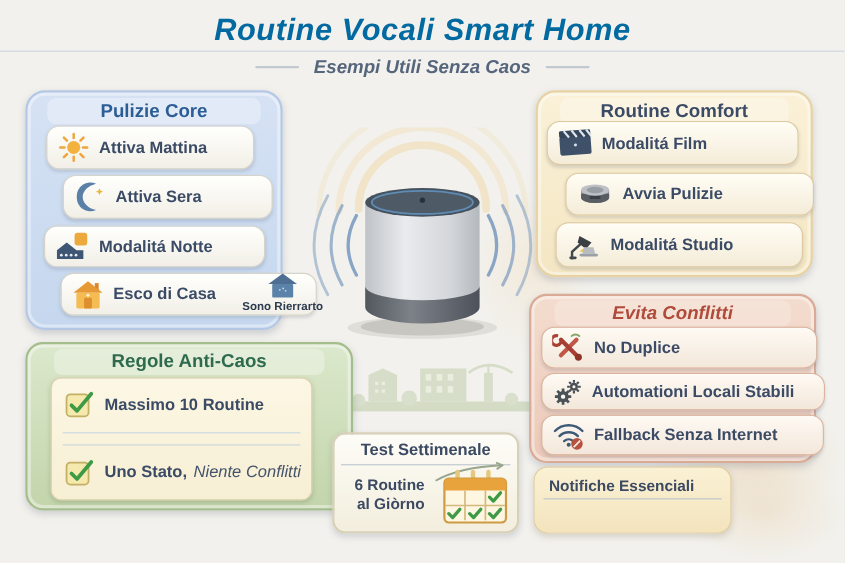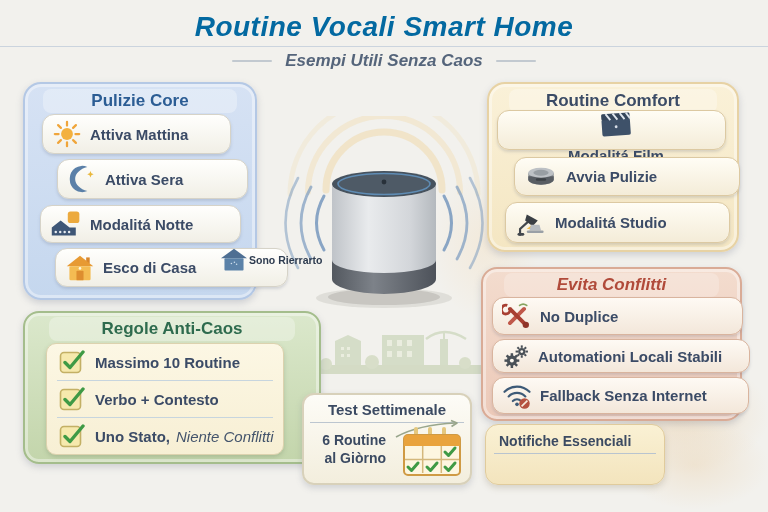--- a/index.html
+++ b/index.html
@@ -37,21 +37,21 @@
   .rule-divider{height:1px;background:#c7d5de;margin:0 10px;}
   
   .card{position:absolute;background:linear-gradient(180deg,#fdfcf7,#f3eedd);border:2px solid #d8d1ba;border-radius:12px;
         box-shadow:0 3px 6px rgba(110,120,140,.25);}
   .card-yellowish{background:linear-gradient(180deg,#faf1d4,#f3e4bd);border:1px solid #e0cb9c;border-radius:13px;
         box-shadow:0 3px 6px rgba(130,120,90,.25);}
   .small-head{font-size:15px;font-weight:bold;color:#3b4a62;text-align:center;}
   .mini-divider{height:1px;background:#bcc6d0;}
   .mini-text{font-size:14px;font-weight:bold;color:#3b4a62;line-height:1.25;}
   .mini-text2{font-size:14px;font-weight:500;color:#45566b;}
-  .sub-return{position:absolute;right:-8px;top:-2px;width:76px;display:flex;align-items:center;margin-left:36px;}
+  .sub-return{position:absolute;right:-8px;top:-2px;width:76px;display:flex;flex-direction:column;align-items:center;margin-left:36px;}
   .sub-return .sub-label{font-size:10.5px;font-weight:bold;color:#2d3b4f;white-space:nowrap;}
   .blob{position:absolute;border-radius:50%;}
 </style>
 </head>
 <body>
 
 <div class="canvas">
 
   <div class="blob" style="left:590px;top:355px;width:180px;height:120px;background:radial-gradient(ellipse at center,#ecd9bd 0%,rgba(236,217,189,0) 70%);opacity:.7;"></div>
   <div class="blob" style="left:620px;top:420px;width:150px;height:90px;background:radial-gradient(ellipse at center,#eddcc2 0%,rgba(237,220,194,0) 70%);opacity:.6;"></div>
@@ -195,21 +195,21 @@
               <circle cx="20" cy="20" r="0.9" fill="#cfe0ee"></circle>
             </svg>
         </span>
         <span class="sub-label">Sono Rierrarto</span>
       </span>
     </div>
   </div>
 
   <div class="panel panel-yellow" style="left:487px;top:82px;width:248px;height:166px;">
     <div class="panel-head" style="top:5px;color:#3b4b66;">Routine Comfort</div>
-    <div class="pill pill-warm" style="left:8px;top:26px;width:218px;height:38px;flex-direction:column;">
+    <div class="pill pill-warm" style="left:8px;top:26px;width:218px;height:38px;">
       <span class="icon">
         <svg width="32" height="28" viewBox="0 0 36 30">
             <g transform="rotate(-4 18 15)">
               <rect x="2" y="8" width="32" height="19" rx="2" fill="#3e5169"></rect>
               <rect x="2" y="2" width="32" height="7" rx="1.5" fill="#35465b"></rect>
               <path d="M7 2l5 7M15 2l5 7M23 2l5 7M30 2l4 6" stroke="#dfe6ee" stroke-width="2.2"></path>
               <circle cx="18" cy="17" r="1.6" fill="#d7dee8"></circle>
             </g>
           </svg>
       </span>
@@ -310,29 +310,20 @@
       <div class="rule-row">
         <span class="icon">
           <svg width="26" height="26" viewBox="0 0 26 26">
               <rect x="1.5" y="3.5" width="20" height="20" rx="3.5" fill="#f6e9ad" stroke="#c3b065" stroke-width="1.6"></rect>
               <path d="M6 13.5l5 5L24 3" fill="none" stroke="#3f9a45" stroke-width="3.4" stroke-linecap="round" stroke-linejoin="round"></path>
             </svg>
         </span>
         <span class="label">Massimo 10 Routine</span>
       </div>
       <div class="rule-divider"></div>
-      <div class="rule-row">
-        <span class="icon">
-          <svg width="26" height="26" viewBox="0 0 26 26">
-              <rect x="1.5" y="3.5" width="20" height="20" rx="3.5" fill="#f6e9ad" stroke="#c3b065" stroke-width="1.6"></rect>
-              <path d="M6 13.5l5 5L24 3" fill="none" stroke="#3f9a45" stroke-width="3.4" stroke-linecap="round" stroke-linejoin="round"></path>
-            </svg>
-        </span>
-        <span class="label">Verbo + Contesto</span>
-      </div>
       <div class="rule-divider"></div>
       <div class="rule-row">
         <span class="icon">
           <svg width="26" height="26" viewBox="0 0 26 26">
               <rect x="1.5" y="3.5" width="20" height="20" rx="3.5" fill="#f6e9ad" stroke="#c3b065" stroke-width="1.6"></rect>
               <path d="M6 13.5l5 5L24 3" fill="none" stroke="#3f9a45" stroke-width="3.4" stroke-linecap="round" stroke-linejoin="round"></path>
             </svg>
         </span>
         <span class="label">Uno Stato,</span>
         <span class="label-em" style="margin-left:-4px;">Niente Conflitti</span>

